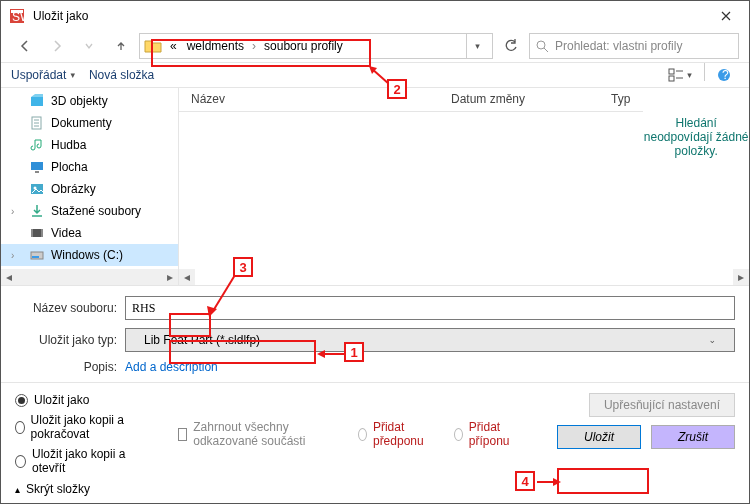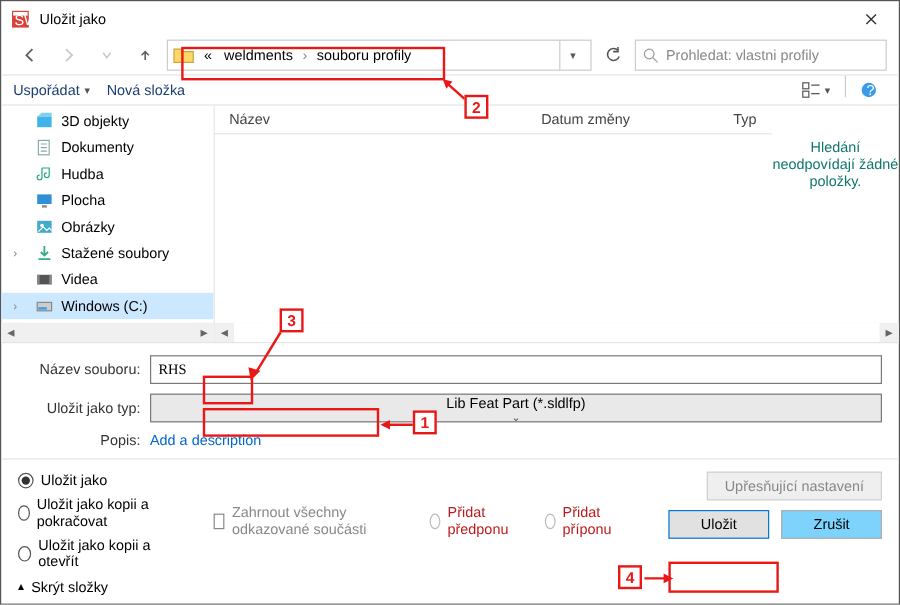--- a/index.html
+++ b/index.html
@@ -52,39 +52,39 @@
   .list-col.type { flex:1;}
   .empty-msg { text-align:center; color:#0f766e; margin-top: 28px;}
   .list-scroll { position:absolute; bottom:0; left:0; right:0; height:16px; background:#f0f0f0; display:flex;}
   .list-scroll .sbtn { width:16px;height:16px;display:flex;align-items:center;justify-content:center;color:#666;}
   .list-scroll .thumb { flex:1; background:#fff;}
 
   
   .fields { padding: 10px 14px 4px 14px; display:grid; grid-template-columns: 110px 1fr; row-gap:8px; align-items:center;}
   .flabel { text-align:right; padding-right:8px; color:#333;}
   .finput { height:24px; border:1px solid #7a7a7a; padding:0 6px; width:100%;font-family:Liberation Serif, serif; }
-  .fselect { height:24px; border:1px solid #7a7a7a; background:#e9e9e9; padding:0 18px; width:100%; display:flex; align-items:center; justify-content:space-between;flex-direction:column;}
+  .fselect { height:24px; border:1px solid #7a7a7a; background:#e9e9e9; padding:0 18px; width:100%; display:flex; align-items:center; justify-content:space-between;}
   .desc-link { color:#0066cc; }
 
   
   .bottom { padding: 8px 14px 0 14px; display:flex; gap: 40px; border-top: 1px solid #e5e5e5; margin-top:4px;}
   .radios { display:flex; flex-direction:column; gap:6px; padding-top:2px;}
   .radio-row { display:flex; align-items:center; gap:6px;}
   .radio-dot { width:13px;height:13px;border:1px solid #555;border-radius:50%; display:inline-flex;align-items:center;justify-content:center;}
   .radio-dot.checked::after { content:""; width:7px;height:7px;background:#333;border-radius:50%;}
   .checks { display:flex; gap:6px; padding-top:2px; color:#888;}
   .check-row { display:flex; align-items:center; gap:6px;}
   .chk { width:13px;height:13px;border:1px solid #888;}
   .sub-radio { margin-left:20px; color:#b91c1c;}
   .sub-radio .radio-dot { border-color:#bbb;}
   .btns-col { margin-left:auto; display:flex; flex-direction:column; align-items:flex-end; gap:8px; padding-top:2px;}
-  .mbtn { height:24px; min-width:84px; background:#7dd3fc; border:1px solid #adadad; padding: 0 14px; display:flex;align-items:center;justify-content:center;}
+  .mbtn { height:24px; min-width:84px; background:#c4b5fd; border:1px solid #adadad; padding: 0 14px; display:flex;align-items:center;justify-content:center;}
   .mbtn.wide { min-width:140px; color:#888; background:#efefef; border-color:#d0d0d0;}
   .mbtn.primary { background:#e1e1e1; border:1px solid #0078d7;}
-  .btn-row { display:flex; gap:10px;}
+  .btn-row { display:flex; gap:10px;font-style:italic;}
 
   
   .footer { height:34px; display:flex; align-items:center; padding:0 14px; gap:6px; margin-top:auto;}
   .footer .caret-up { font-size:10px;}
 
   
   .anno-box { position:absolute; border:2px solid #ea1717; pointer-events:none; z-index:50;}
   .anno-num { position:absolute; border:2px solid #ea1717; color:#ea1717; font-weight:bold; width:20px;height:20px; display:flex;align-items:center;justify-content:center; font-size:13px; background:#fff; z-index:51;}
   .anno-arrow { position:absolute; z-index:50; pointer-events:none;}
   .anno-arrow svg line, .anno-arrow svg path { stroke:#ea1717; stroke-width:2; fill:none;}

